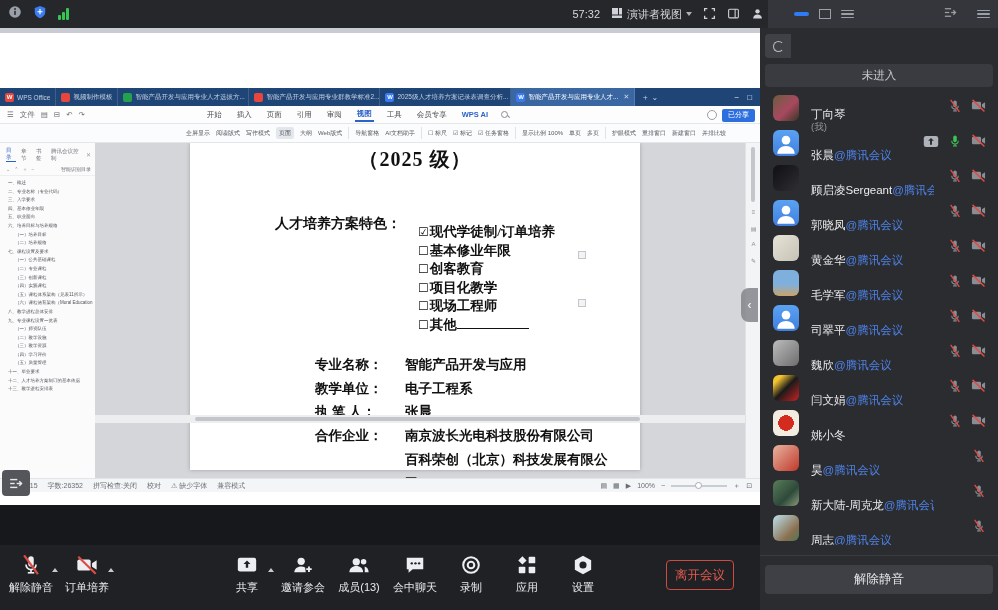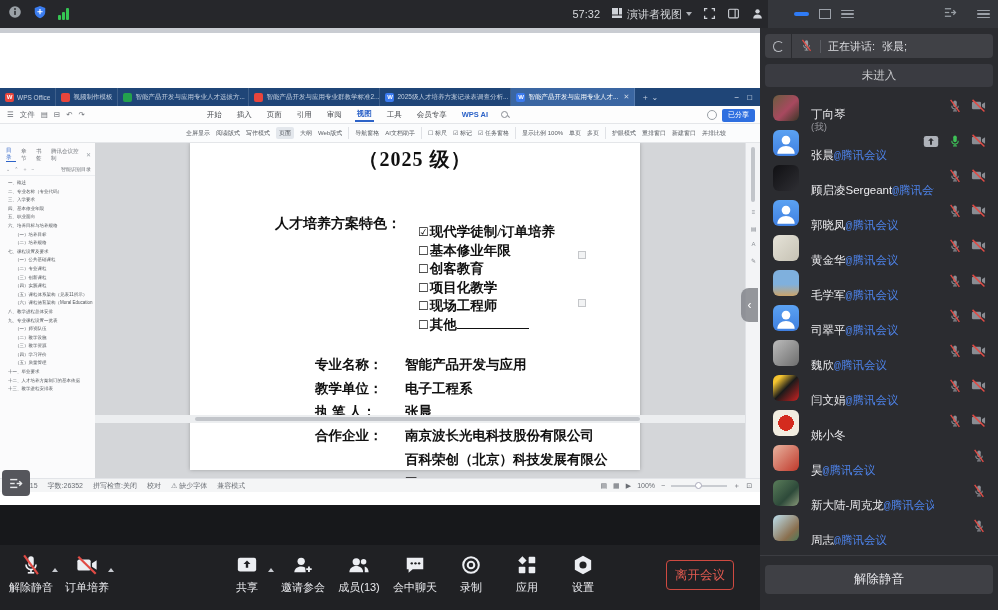--- a/index.html
+++ b/index.html
@@ -103,21 +103,21 @@
   .vdiv{width:1px;height:13px;background:#5a5c62;}
   #panel-tabs{position:absolute;left:5px;top:36px;width:228px;height:23px;display:flex;border-radius:4px;overflow:hidden;}
   .ptab{flex:1;display:flex;align-items:center;justify-content:center;font-size:11.5px;}
   .ptab.active{background:#1567e2;color:#fff;}
   .ptab.idle{background:#3a3b41;color:#c9cacd;}
   #plist{position:absolute;left:0;top:62px;width:238px;height:455px;overflow:hidden;}
   .p-row{height:35px;display:flex;align-items:center;padding:0 12px 0 13px;box-sizing:border-box;}
   .avatar{width:26px;height:26px;border-radius:6px;margin-right:12px;flex:none;overflow:hidden;position:relative;}
   .avatar svg{position:absolute;left:0;top:0;}
   .p-name{flex:1;min-width:0;font-size:11.5px;color:#ebebee;line-height:1.15;white-space:nowrap;overflow:hidden;margin-top:26px;}
-  .suffix{color:#4d82e8;font-family:Liberation Mono, monospace;}
+  .suffix{color:#4d82e8;}
   .me{font-size:9.5px;color:#97979d;}
   .p-icons{display:flex;align-items:center;justify-content:flex-end;gap:9px;min-width:52px;}
   .av-person{background:linear-gradient(180deg,#5ba2f2,#3f7fe0);}
   .av-flower{background:linear-gradient(135deg,#6b5d3f,#a8495f 55%,#3a3626);}
   .av-dark{background:linear-gradient(135deg,#101013,#2e2e33);}
   .av-light{background:linear-gradient(135deg,#e6e3d8,#c6c2b4);}
   .av-tower{background:linear-gradient(180deg,#7fb0dd 55%,#caa36a);}
   .av-gray{background:linear-gradient(135deg,#bcbcbc,#6d6d6d);}
   .av-qq{background:linear-gradient(135deg,#f4c430 18%,#1a1a1a 50%,#cc2222);}
   .av-red{background:radial-gradient(circle at 50% 50%,#d42b1e 0 42%,#f2ede0 43%);}
@@ -429,32 +429,20 @@
         </svg>
     </div>
     <div id="collapse-handle">‹</div>
   </div>
 
   <div id="side-panel">
     <div id="speak-row">
       <div id="speak-search">
           <span class="c-arc"></span>
         </div>
-      <div id="speak-bar">
-        <span id="speak-mic"><svg width="13" height="13" viewBox="0 0 24 24">
-              <rect x="9" y="2.5" width="6" height="11.5" rx="3" fill="#9aa0a6"></rect>
-              <path d="M6.5 11.5a5.5 5.5 0 0 0 11 0" fill="none" stroke="#9aa0a6" stroke-width="1.8"></path>
-              <line x1="12" y1="17" x2="12" y2="20.5" stroke="#9aa0a6" stroke-width="1.8"></line>
-              <line x1="8.5" y1="20.5" x2="15.5" y2="20.5" stroke="#9aa0a6" stroke-width="1.8"></line>
-              <line x1="4.5" y1="1.5" x2="19.5" y2="22" stroke="#e14b45" stroke-width="2.4"></line>
-            </svg></span>
-        <span class="vdiv"></span>
-        <span>正在讲话:</span>
-        <span>张晨;</span>
-      </div>
     </div>
     <div id="panel-tabs">
       <div class="ptab idle">未进入</div>
     </div>
     <div id="plist">
         <div class="p-row">
           <div class="avatar av-flower"></div>
           <div class="p-name">
             <div><span>丁向琴</span></div>
             <div class="me">(我)</div>

